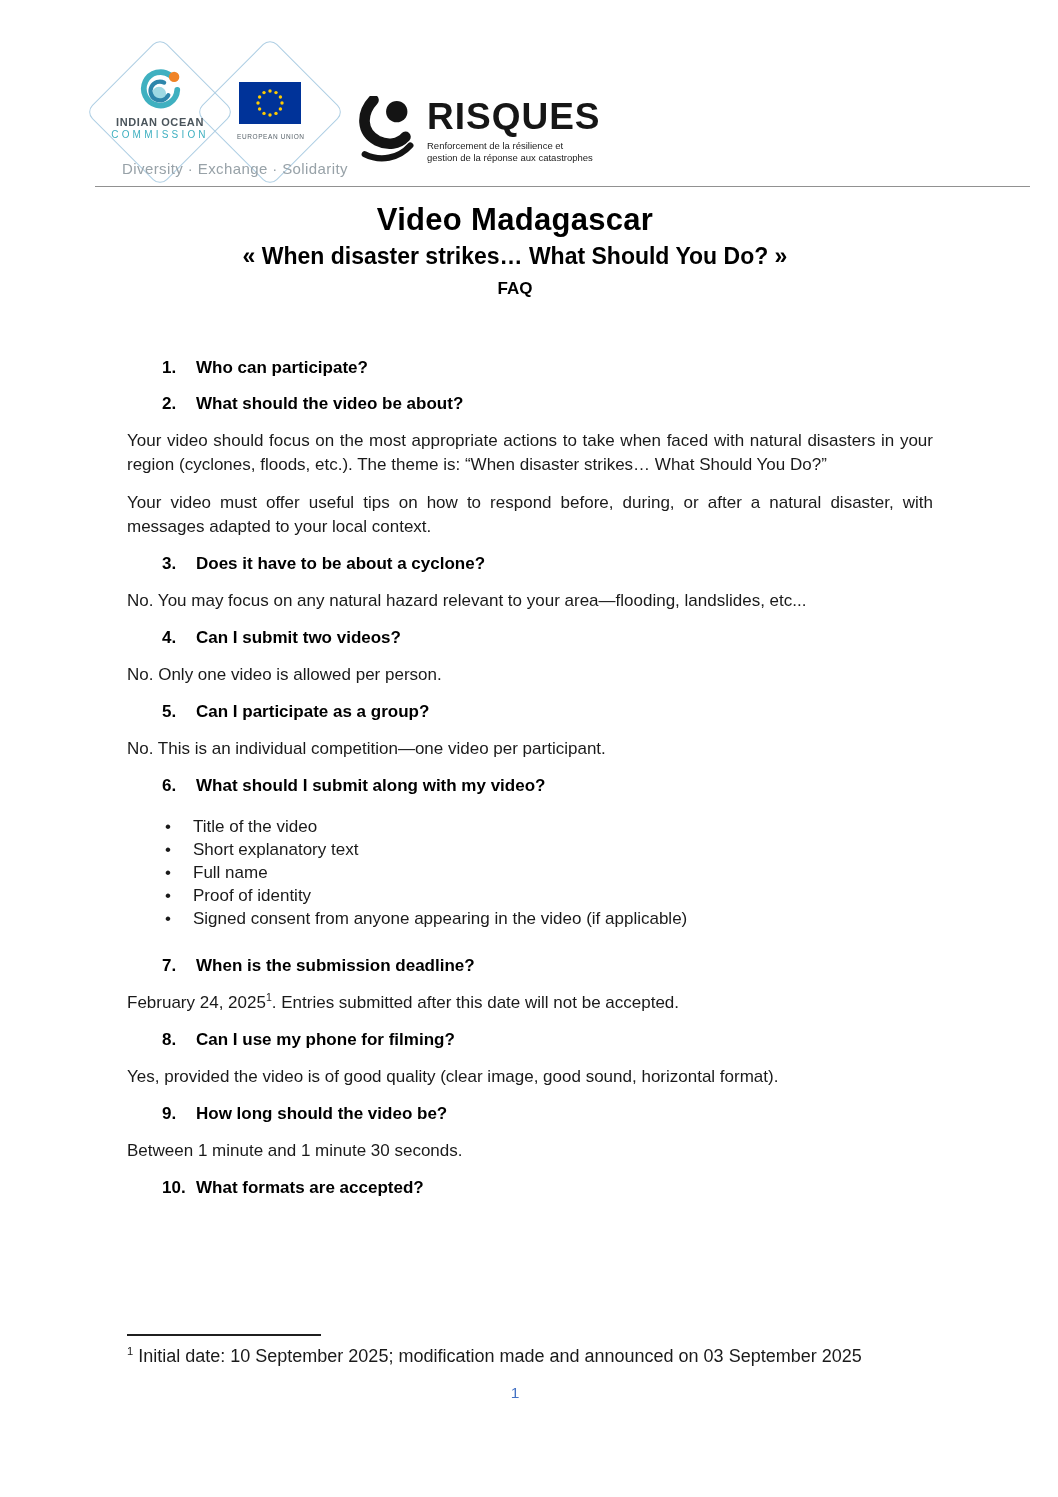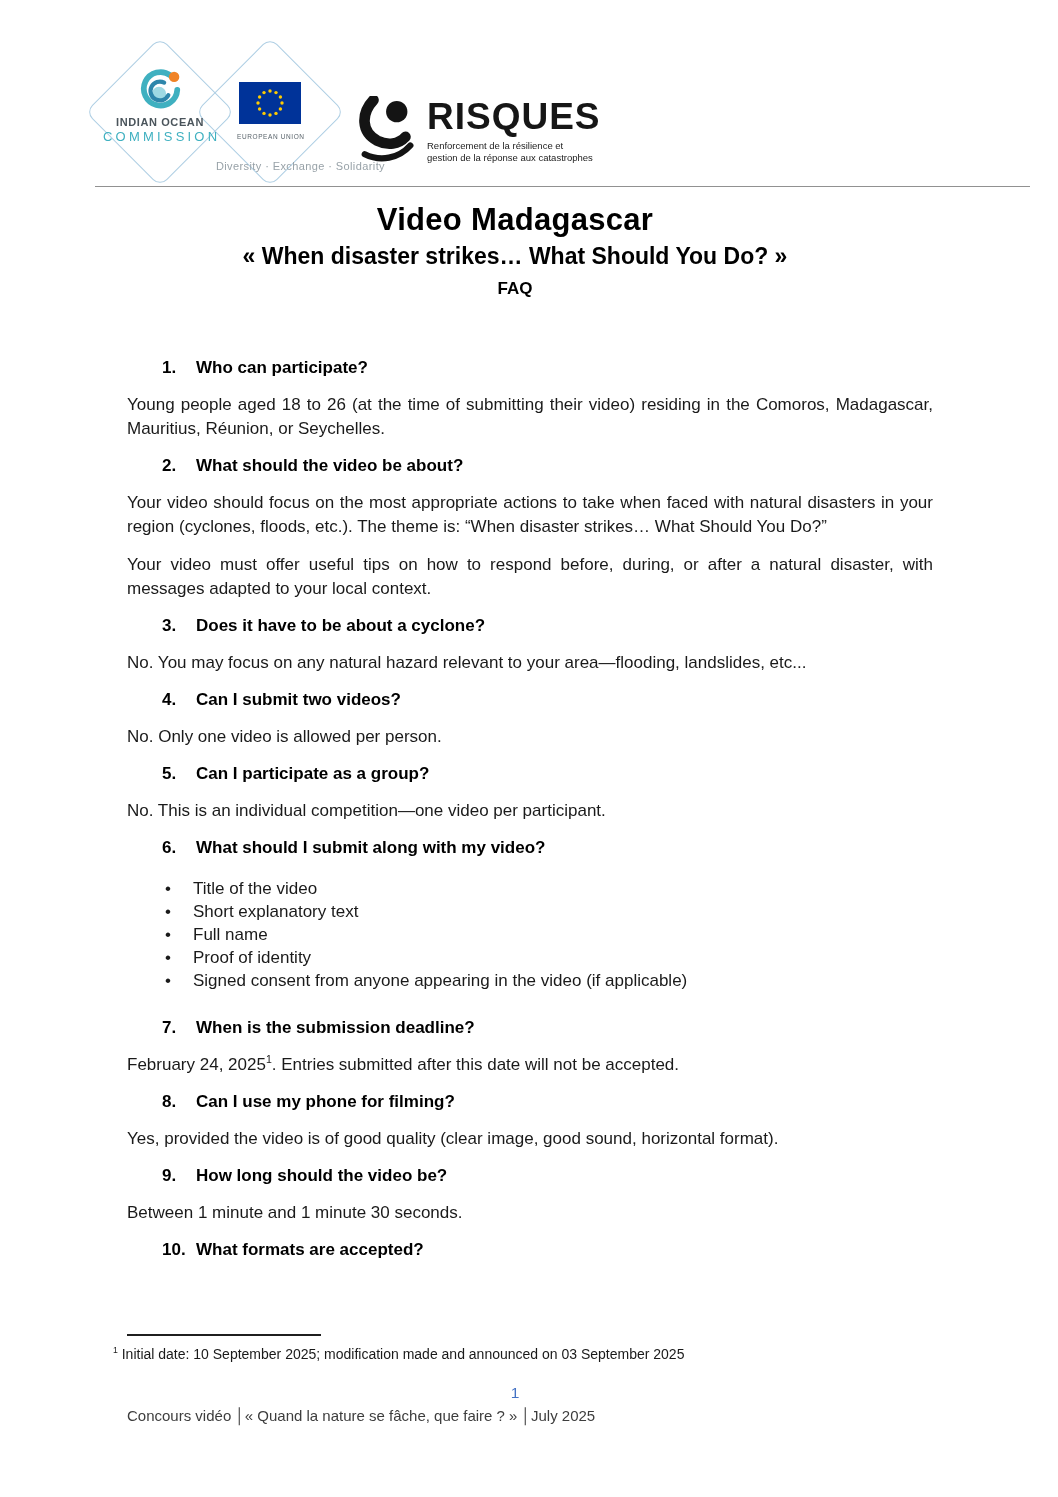--- a/index.html
+++ b/index.html
@@ -7,24 +7,24 @@
   .page { position:relative; width:1030px; height:1497px; background:#ffffff; overflow:hidden; }
 
   
   .header-left { position:absolute; left:85px; top:52px; width:310px; height:132px; }
   .diamond { position:absolute; width:106px; height:106px; border:1px solid #afcfe4; border-radius:10px; transform:rotate(45deg); background:transparent; }
   .diamond.d1 { left:22px; top:7px; }
   .diamond.d2 { left:132px; top:7px; }
   .ioc-inner { position:absolute; left:18px; top:16px; width:114px; text-align:center; }
   .ioc-swirl { display:block; margin:0 auto; }
   .ioc-name1 { font-size:11px; font-weight:bold; color:#4a545b; letter-spacing:0.6px; margin-top:2px; white-space:nowrap; }
-  .ioc-name2 { font-size:13px; color:#3fb0c0; letter-spacing:3.2px; margin-top:1px; white-space:nowrap; }
+  .ioc-name2 { font-size:10px; color:#3fb0c0; letter-spacing:3.2px; margin-top:1px; white-space:nowrap; }
   .eu-inner { position:absolute; left:152px; top:30px; width:66px; text-align:center; }
   .eu-label { font-size:6.5px; color:#5a646b; letter-spacing:0.6px; margin-top:5px; white-space:nowrap; }
-  .ioc-tagline { position:absolute; left:0; top:108px; width:300px; text-align:right; font-size:11px; color:#98a2a8; letter-spacing:0.4px; white-space:nowrap; }
+  .ioc-tagline { position:absolute; left:0; top:108px; width:300px; text-align:center; font-size:15px; color:#98a2a8; letter-spacing:0.4px; white-space:nowrap; }
 
   .header-right { position:absolute; left:358px; top:96px; display:flex;justify-content:flex-end; }
   .risques-text { margin-left:7px; }
   .risques-wordmark { font-size:37px; font-weight:bold; letter-spacing:1px; color:#161616; line-height:42px; }
   .risques-tagline { font-family:Liberation Sans, sans-serif; font-size:9.5px; line-height:12px; color:#222; margin-top:2px; }
 
   .header-rule { position:absolute; left:95px; top:186px; width:945px; height:1px; background:#919191; }
 
   
   .title-block { position:absolute; left:0; top:202px; width:100%; text-align:center; color:#000; }
@@ -38,21 +38,21 @@
   .content h3:first-child { margin-top:12px; }
   .q-num { display:inline-block; width:34px; }
   .content p { font-size:17px; line-height:24px; margin:14px 0; text-align:justify; }
   .content ul { margin:18px 0 25px; list-style:none; }
   .content li { font-size:17px; line-height:23px; padding-left:66px; position:relative; }
   .content li::before { content:"\2022"; position:absolute; left:38px; }
   sup.fn { font-size:62%; vertical-align:super; line-height:0; }
 
   
   .footnote-rule { position:absolute; left:127px; top:1334px; width:194px; height:2px; background:#1f1f1f; }
-  .footnote { position:absolute; left:113px; top:1346px; width:806px; font-size:14px; color:#1a1a1a; }
+  .footnote { position:absolute; left:127px; top:1346px; width:806px; font-size:18px; color:#1a1a1a; }
   .page-number { position:absolute; left:0; top:1384px; width:100%; text-align:center; font-size:15.5px; color:#4472C4; }
   .footer-text { position:absolute; left:127px; top:1407px; width:860px; font-size:15px; color:#3d3d3d; }
 </style>
 </head>
 <body>
 
 <div class="page">
 
   <div class="header-left">
     <div class="diamond d1"></div>
@@ -112,21 +112,20 @@
 
   <div class="title-block">
     <div class="doc-title">Video Madagascar</div>
     <div class="doc-subtitle">« When disaster strikes… What Should You Do? »</div>
     <div class="doc-faq">FAQ</div>
   </div>
 
   <div class="content">
 
     <h3><span class="q-num">1.</span><span>Who can participate?</span></h3>
-    <p>Young people aged 18 to 26 (at the time of submitting their video) residing in the Comoros, Madagascar, Mauritius, Réunion, or Seychelles.</p>
 
     <h3><span class="q-num">2.</span><span>What should the video be about?</span></h3>
     <p>Your video should focus on the most appropriate actions to take when faced with natural disasters in your region (cyclones, floods, etc.). The theme is: “When disaster strikes… What Should You Do?”</p>
     <p>Your video must offer useful tips on how to respond before, during, or after a natural disaster, with messages adapted to your local context.</p>
 
     <h3><span class="q-num">3.</span><span>Does it have to be about a cyclone?</span></h3>
     <p>No. You may focus on any natural hazard relevant to your area—flooding, landslides, etc...</p>
 
     <h3><span class="q-num">4.</span><span>Can I submit two videos?</span></h3>
     <p>No. Only one video is allowed per person.</p>
@@ -153,15 +152,14 @@
     <p>Between 1 minute and 1 minute 30 seconds.</p>
 
     <h3><span class="q-num">10.</span><span>What formats are accepted?</span></h3>
 
   </div>
 
   <div class="footnote-rule"></div>
   <div class="footnote"><sup class="fn">1</sup><span> Initial date: 10 September 2025; modification made and announced on 03 September 2025</span></div>
 
   <div class="page-number">1</div>
-  <div class="footer-text">Concours vidéo │« Quand la nature se fâche, que faire ? » │July 2025</div>
 
 </div>
 
 </body></html>

